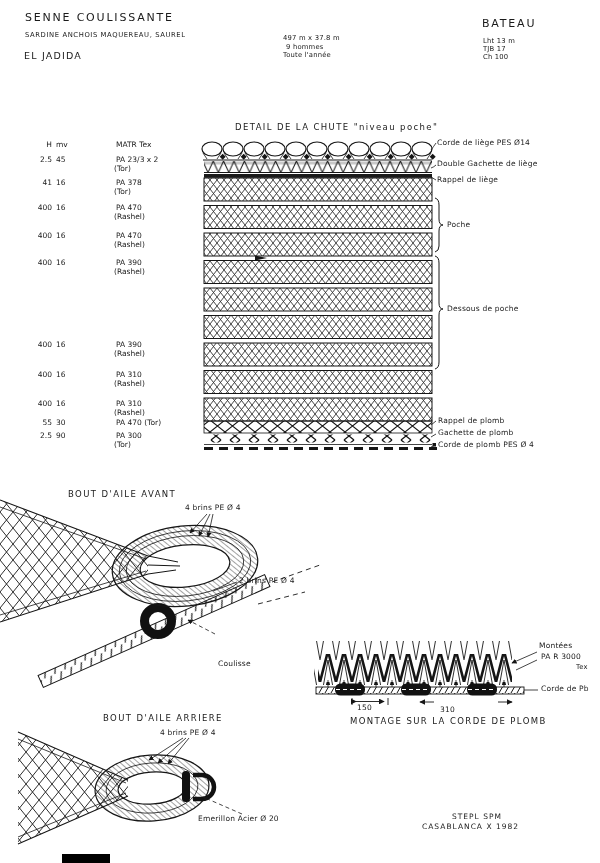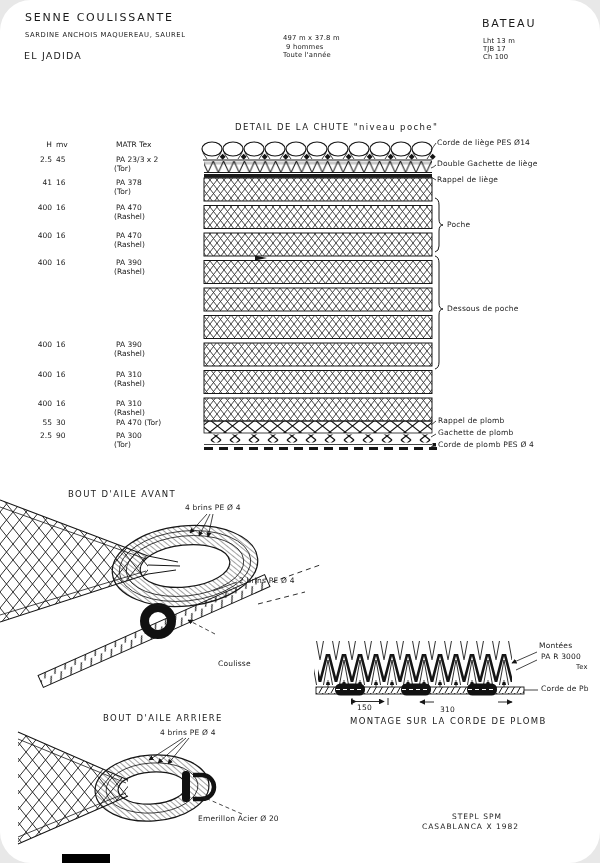--- a/index.html
+++ b/index.html
@@ -1,17 +1,17 @@
 <!DOCTYPE html>
 <html><head>
 <meta charset="utf-8">
 <style>
   html,body{margin:0;padding:0;background:#e8e8e8;}
   .sheet{position:relative;width:600px;height:863px;background:#ffffff;overflow:hidden;
-         font-family:"DejaVu Sans",sans-serif;color:#1a1a1a;border-radius:31px;}
+         font-family:"DejaVu Sans",sans-serif;color:#1a1a1a;}
   svg{position:absolute;left:0;top:0;}
   .lbl{position:absolute;font-size:7.5px;line-height:8.5px;white-space:nowrap;letter-spacing:0.2px;}
   .sm{font-size:6.8px;}
   .ttl{font-size:8.5px;letter-spacing:1.4px;}
   .big{font-size:11px;letter-spacing:1.8px;}
   .mid{font-size:9.5px;letter-spacing:1.2px;}
   .trow{position:absolute;left:0;height:0;font-size:7.5px;}
   .c1{position:absolute;left:18px;top:0;width:34px;text-align:right;}
   .c2{position:absolute;left:56px;top:0;width:30px;text-align:left;}
   .c3{position:absolute;left:116px;top:0;width:90px;}

